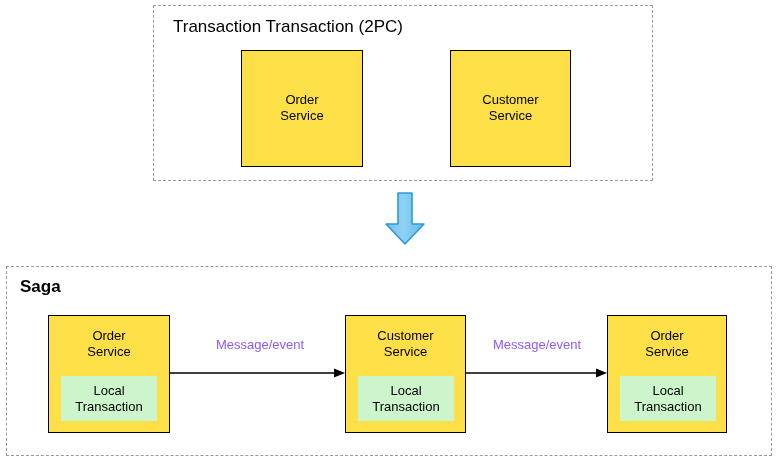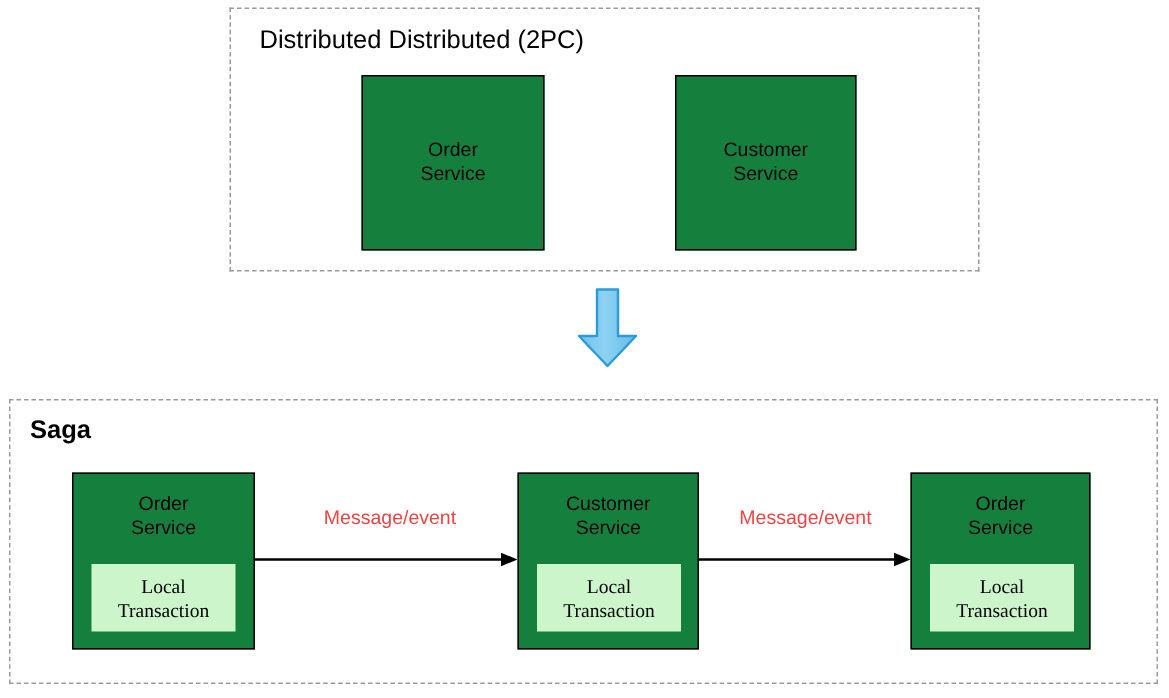--- a/index.html
+++ b/index.html
@@ -31,21 +31,21 @@
     font-size: 17px;
     line-height: 20px;
     color: #000000;
     white-space: nowrap;
   }
 
   
   .service-box {
     position: absolute;
     border: 1.6px solid #000000;
-    background: #15803d;
+    background: #fde047;
     box-sizing: border-box;
   }
   .service-label {
     position: absolute;
     left: 0;
     right: 0;
     text-align: center;
     font-size: 13px;
     line-height: 16px;
     color: #000000;
@@ -53,59 +53,58 @@
   }
 
   
   .local-tx {
     position: absolute;
     background: #ccf5cc;
     display: flex;
     align-items: center;
     justify-content: center;
     box-sizing: border-box;
-    font-family: Liberation Serif, serif;
   }
   .local-tx-label {
     text-align: center;
     font-size: 13px;
     line-height: 16px;
     color: #000000;
     white-space: pre-line;
   }
 
   
   .flow-arrow {
     position: absolute;
     height: 12px;
   }
   .flow-arrow svg { display: block; }
   .flow-label {
     position: absolute;
     text-align: center;
     font-size: 13px;
     line-height: 16px;
-    color: #ef4444;
+    color: #8b5cf6;
     white-space: nowrap;
   }
 
   
   .big-arrow {
     position: absolute;
   }
   .big-arrow svg { display: block; }
 </style>
 </head>
 <body>
 
 <div id="canvas">
 
   <div class="group-box" style="left:153px; top:5px; width:500px; height:176px;"></div>
 
-  <div class="group-title" style="left:173px; top:17px;">Distributed Distributed (2PC)</div>
+  <div class="group-title" style="left:173px; top:17px;">Transaction Transaction (2PC)</div>
 
   <div class="service-box" style="left:241px; top:50px; width:122px; height:117px;">
     <div class="service-label" style="top:41px;">Order
 Service</div>
   </div>
 
   <div class="service-box" style="left:450px; top:50px; width:121px; height:117px;">
     <div class="service-label" style="top:41px;">Customer
 Service</div>
   </div>

